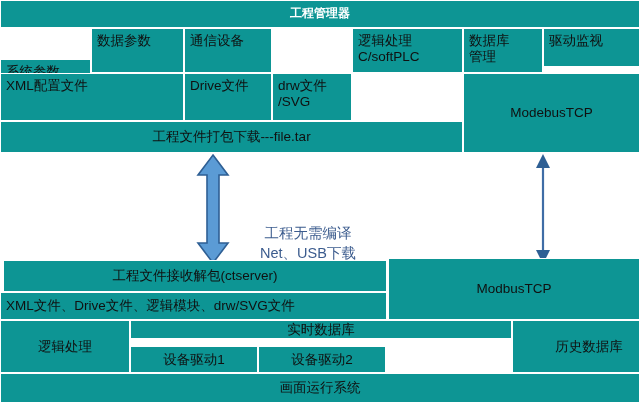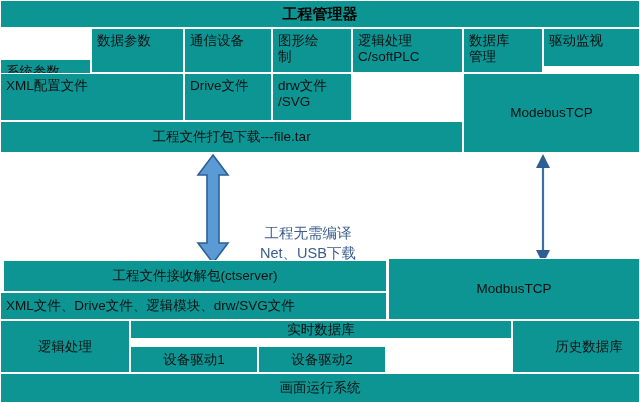--- a/index.html
+++ b/index.html
@@ -30,23 +30,23 @@
     font-size: 13.5px;
     line-height: 1.15;
     letter-spacing: 0px;
     white-space: pre-line;
   }
   .box.center { justify-content: center; text-align: center; }
   .box.left   { justify-content: flex-start; text-align: left; padding-left: 5px; }
   .box.topleft { align-items: flex-start; padding-top: 4px; }
   .title-box {
     background: #0D9594;
-    color: #000000;
+    color: #ffffff;
     font-weight: bold;
-    font-size: 15px;
+    font-size: 12px;
     justify-content: center;
     border: 1px solid #ffffff;
   }
   .mid-label {
     position: absolute;
     color: #3C5C8E;
     font-size: 14.5px;
     line-height: 1.35;
     text-align: center;
     white-space: pre-line;
@@ -59,22 +59,20 @@
 </head>
 <body>
 
 <div id="diagram">
 
   <div class="box title-box" style="left:0px; top:0px; width:640px; height:28px;">工程管理器</div>
 
   <div class="box left topleft" style="left:0px; top:28px; width:91px; height:45px;margin-top:31px;">系统参数</div>
   <div class="box left topleft" style="left:91px; top:28px; width:93px; height:45px;">数据参数</div>
   <div class="box left topleft" style="left:184px; top:28px; width:88px; height:45px;">通信设备</div>
-  <div class="box left topleft" style="left:272px; top:28px; width:80px; height:45px;">图形绘
-制</div>
   <div class="box left topleft" style="left:352px; top:28px; width:111px; height:45px;">逻辑处理
 C/softPLC</div>
   <div class="box left topleft" style="left:463px; top:28px; width:80px; height:45px;">数据库
 管理</div>
   <div class="box left topleft" style="left:543px; top:28px; width:97px; height:39px;">驱动监视</div>
 
   <div class="box left topleft" style="left:0px; top:73px; width:184px; height:48px;">XML配置文件</div>
   <div class="box left topleft" style="left:184px; top:73px; width:88px; height:48px;">Drive文件</div>
   <div class="box left topleft" style="left:272px; top:73px; width:80px; height:48px;">drw文件
 /SVG</div>

